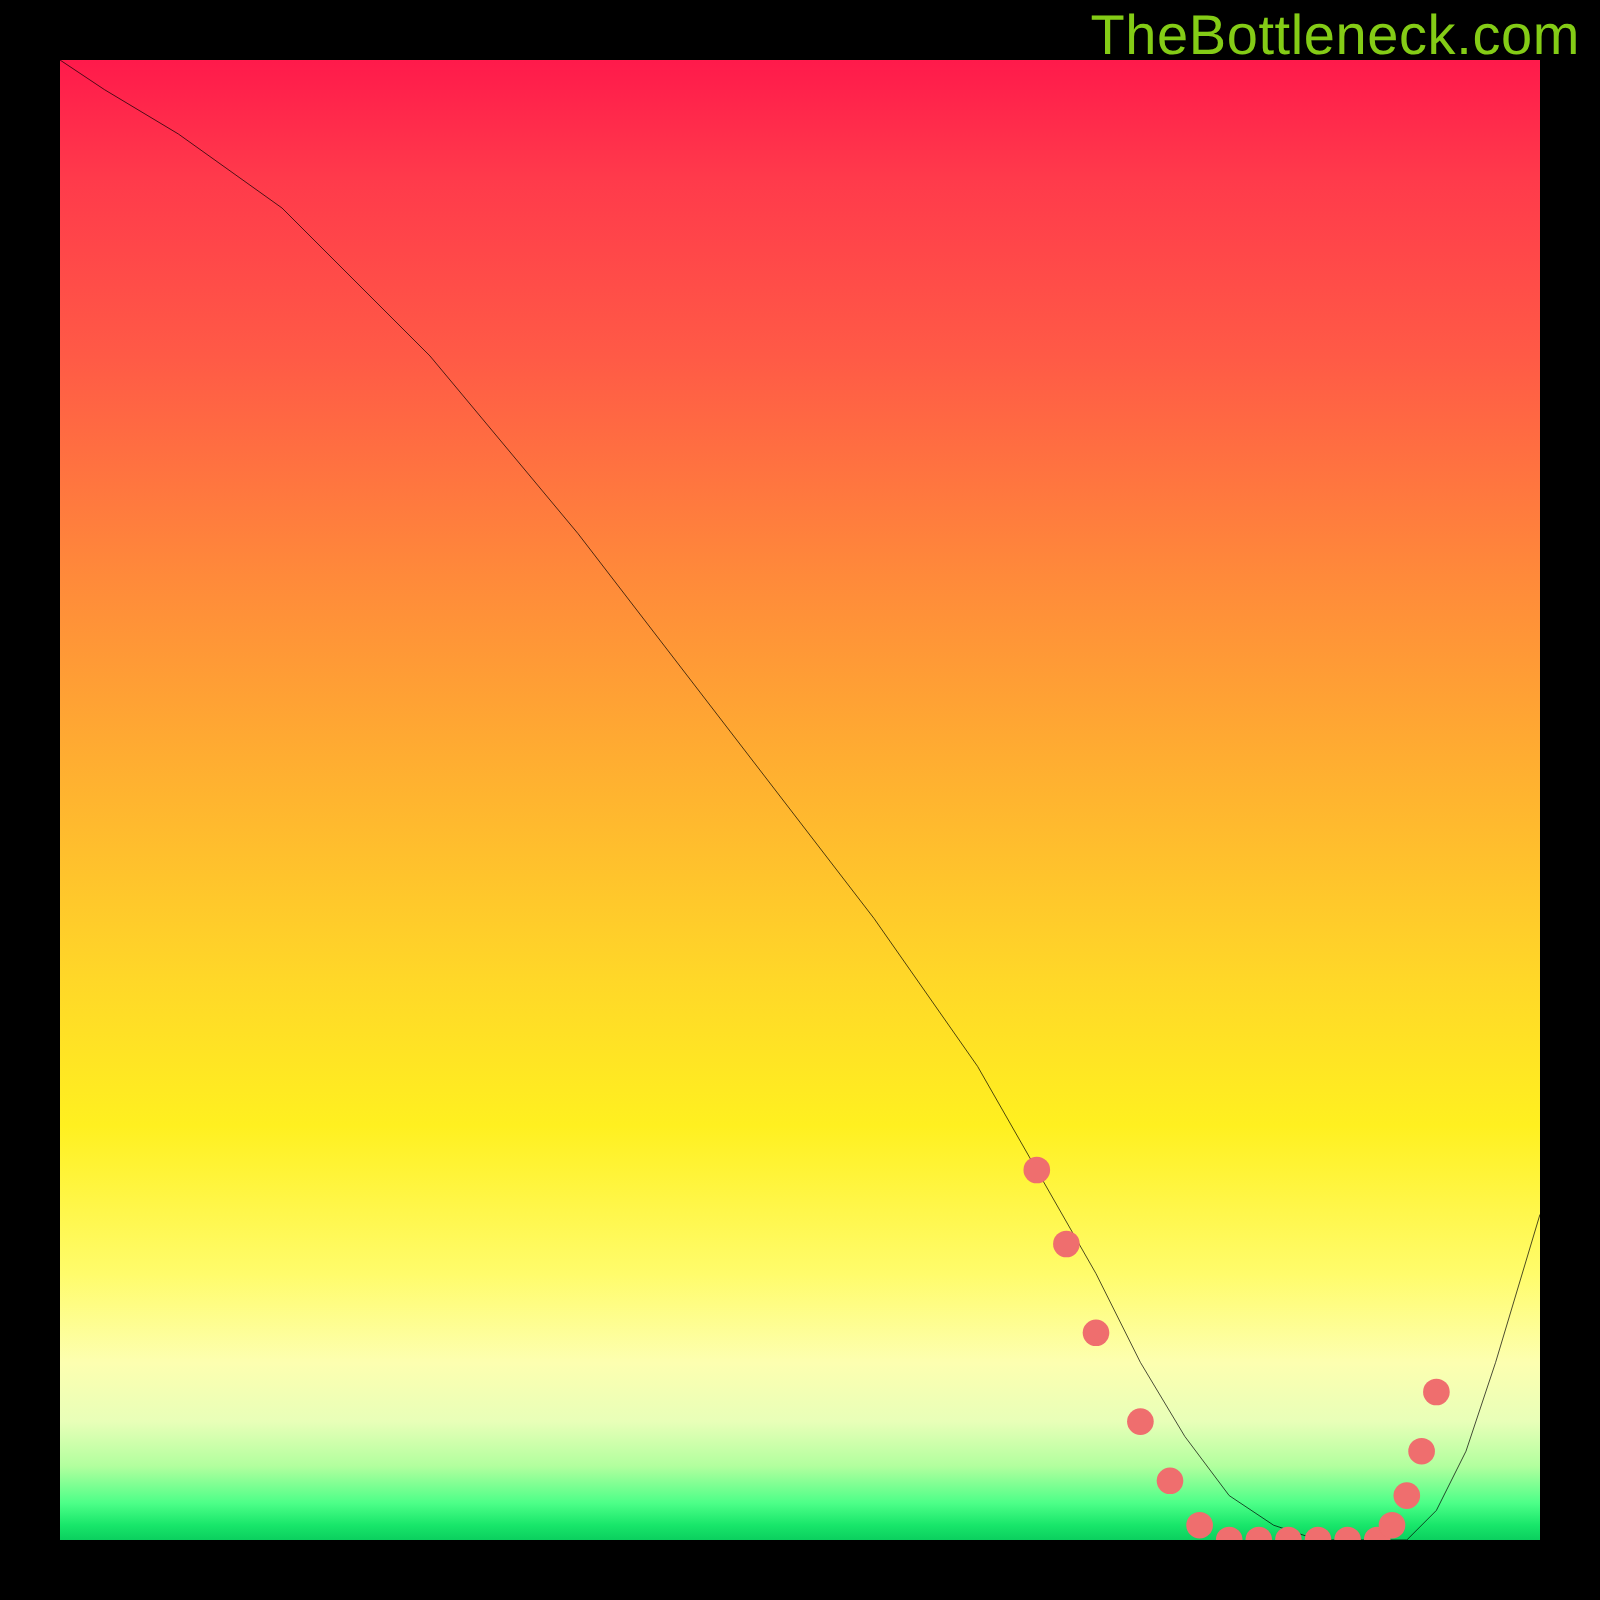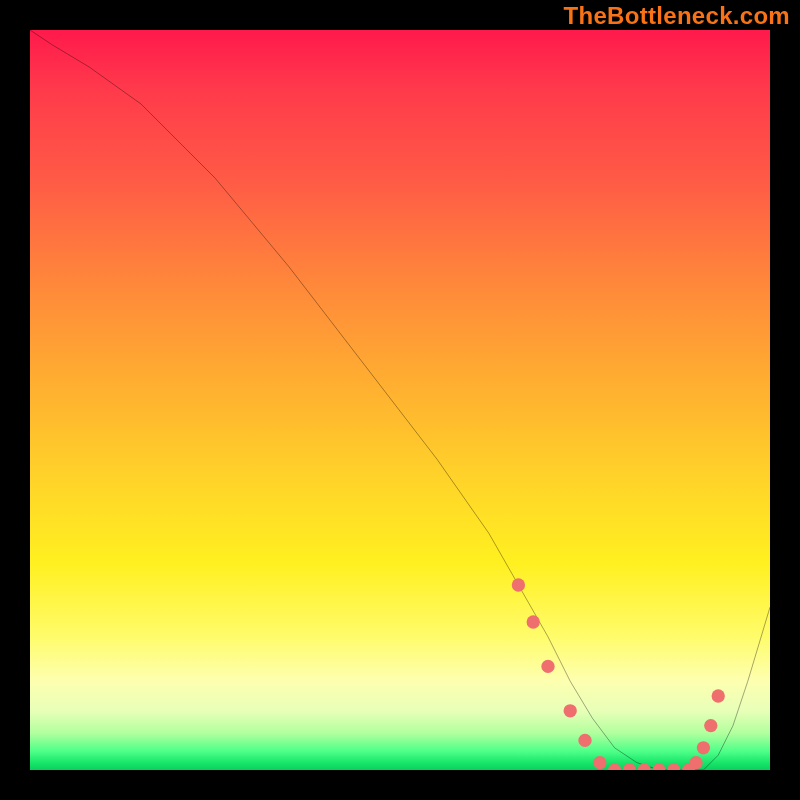--- a/index.html
+++ b/index.html
@@ -14,23 +14,23 @@
   .frame {
     position: relative;
     width: 800px;
     height: 800px;
     background: #000;
   }
   .watermark {
     position: absolute;
     top: 2px;
     right: 10px;
-    color: #f97316;
-    font-size: 24px;
-    font-weight: 700;
+    color: #84cc16;
+    font-size: 28px;
+    font-weight: 400;
     letter-spacing: 0.3px;
   }
   .plot-area {
     position: absolute;
     left: 30px;
     top: 30px;
     width: 740px;
     height: 740px;
     overflow: hidden;
   }

